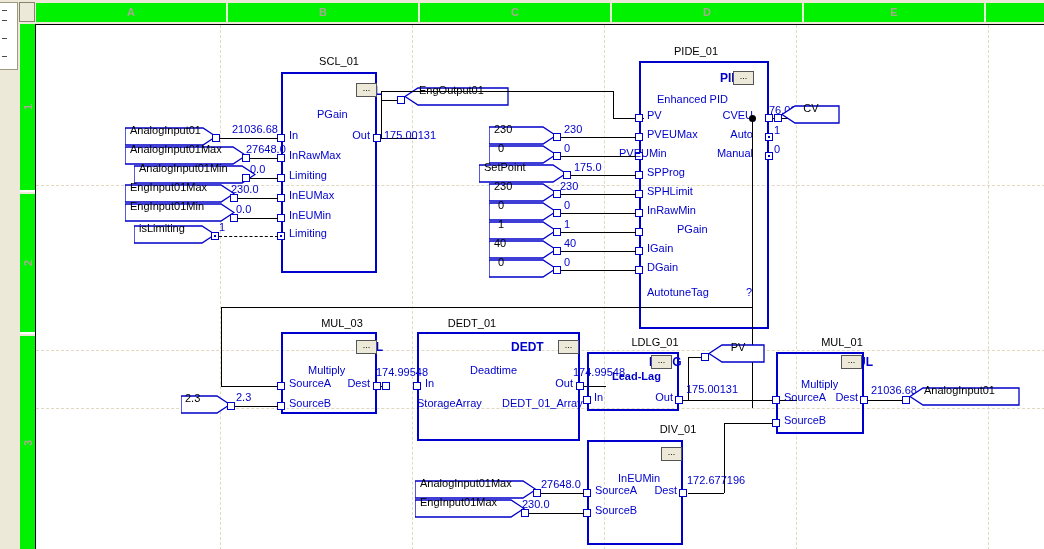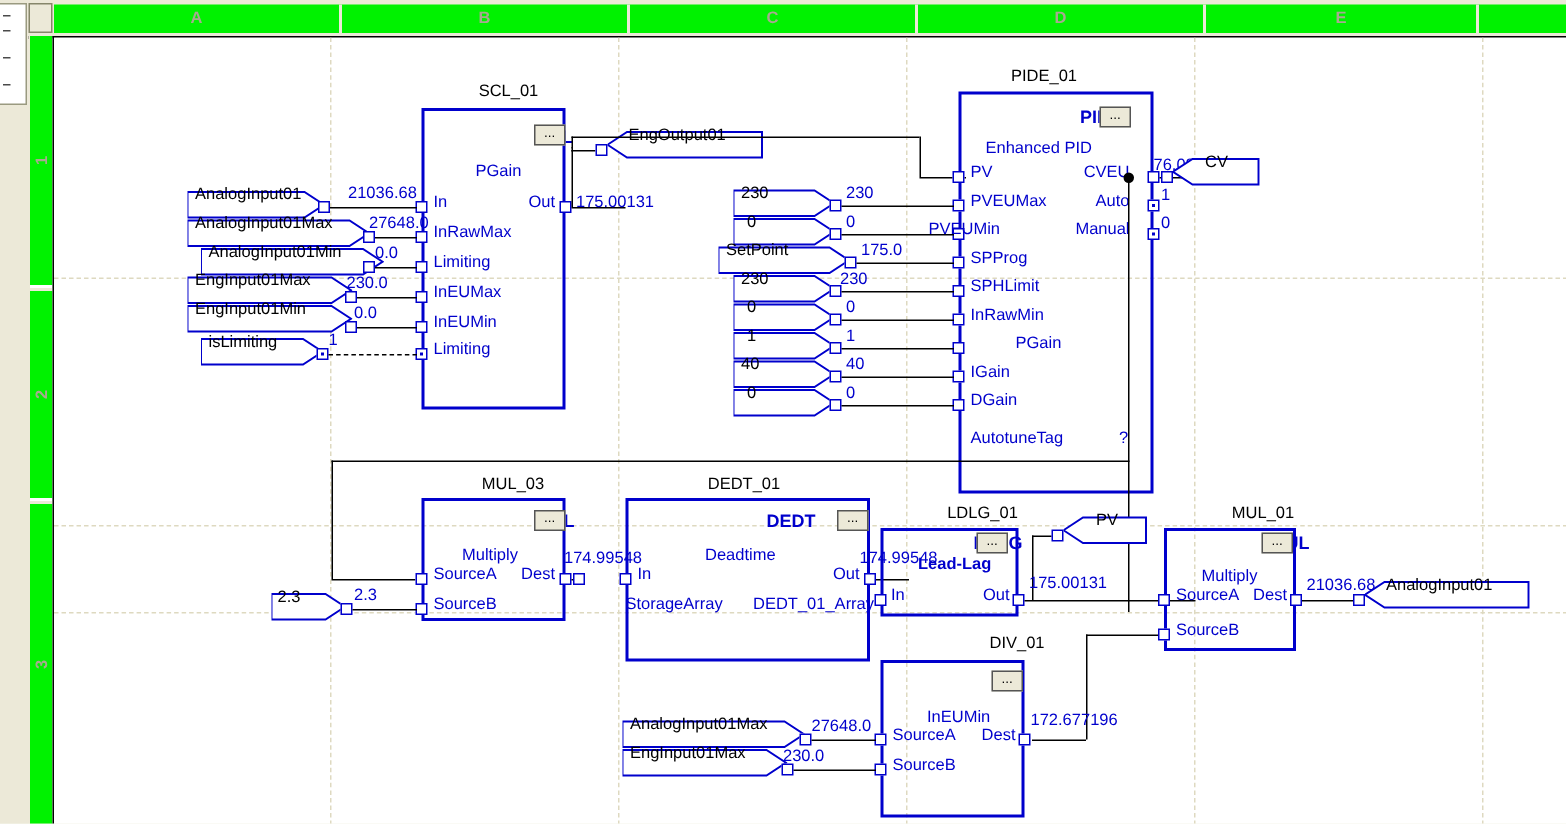--- a/index.html
+++ b/index.html
@@ -347,21 +347,21 @@
       <path d="M0 1 H36 L49 9.5 L36 18 H0 Z" fill="#fff" stroke="#0000cc" stroke-width="1.3"></path>
     </svg>
     <div class="tagtext" style="left:149px; top:373px;">2.3</div>
     <div class="pin" style="left:191px; top:377px;"></div>
     <div class="wire h" style="left:199px; top:381px; width:43px;"></div>
     <div class="val" style="left:200px; top:366px;">2.3</div>
 
     <div class="wire h" style="left:345px; top:361px; width:8px;"></div>
     <div class="pin" style="left:346px; top:357px;"></div>
 
-    <div class="blk-title" style="left:415px; top:292px; width:90px;text-align:center;">DEDT_01</div>
+    <div class="blk-title" style="left:391px; top:292px; width:90px;text-align:center;">DEDT_01</div>
     <div class="blk" style="left:381px; top:307px; width:163px; height:109px;"></div>
     <div class="blk-type" style="left:442px; top:315px;">DEDT</div>
     <div class="dots" style="left:522px; top:315px;">...</div>
     <div class="blk-desc" style="left:434px; top:339px;">Deadtime</div>
     <div class="pin" style="left:377px; top:357px;"></div>
     <div class="pinlbl" style="left:389px; top:352px;">In</div>
     <div class="pinlbl" style="left:381px; top:372px;">StorageArray</div>
     <div class="pinlbl" style="left:466px; top:372px;">DEDT_01_Array</div>
     <div class="pinlbl r" style="left:496px; top:352px; width:41px;">Out</div>
     <div class="pin" style="left:540px; top:357px;"></div>

